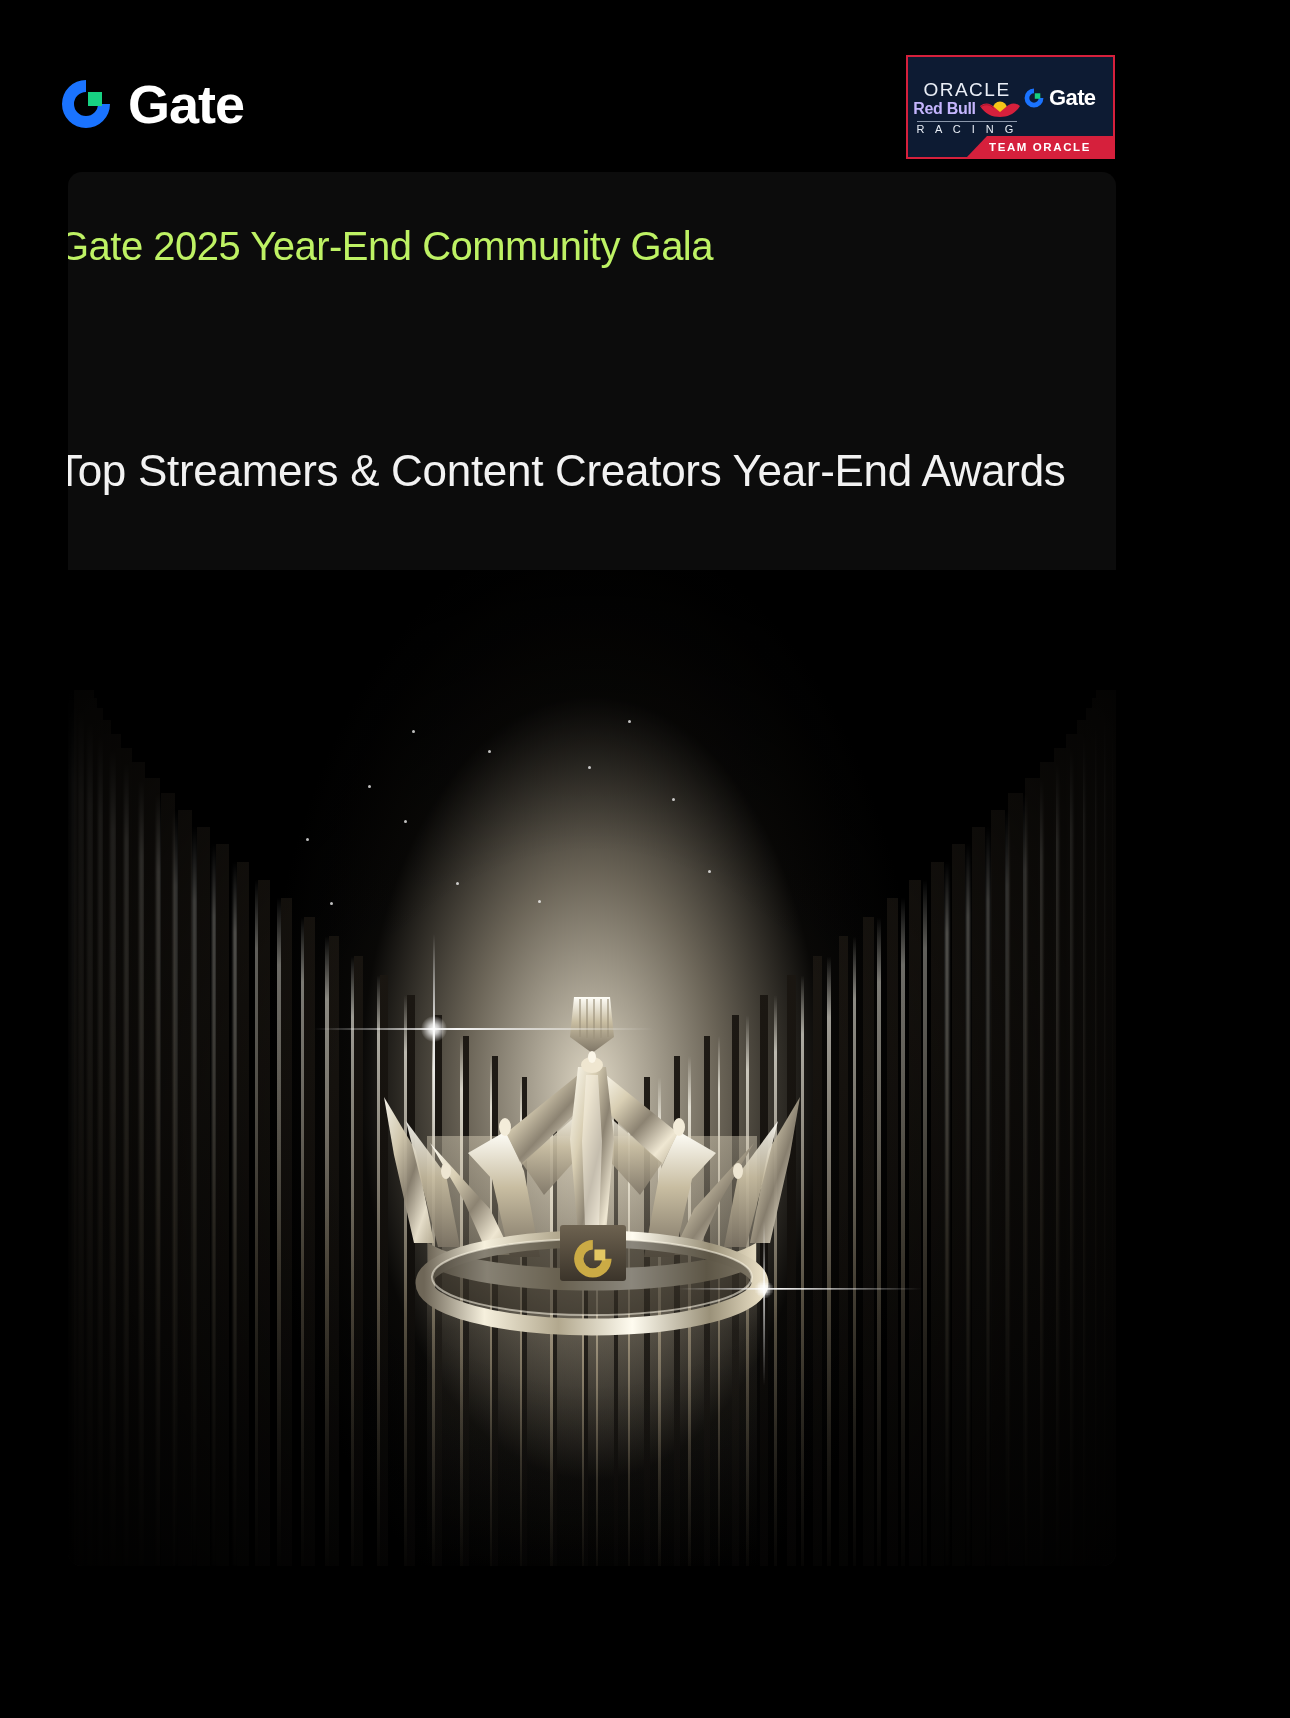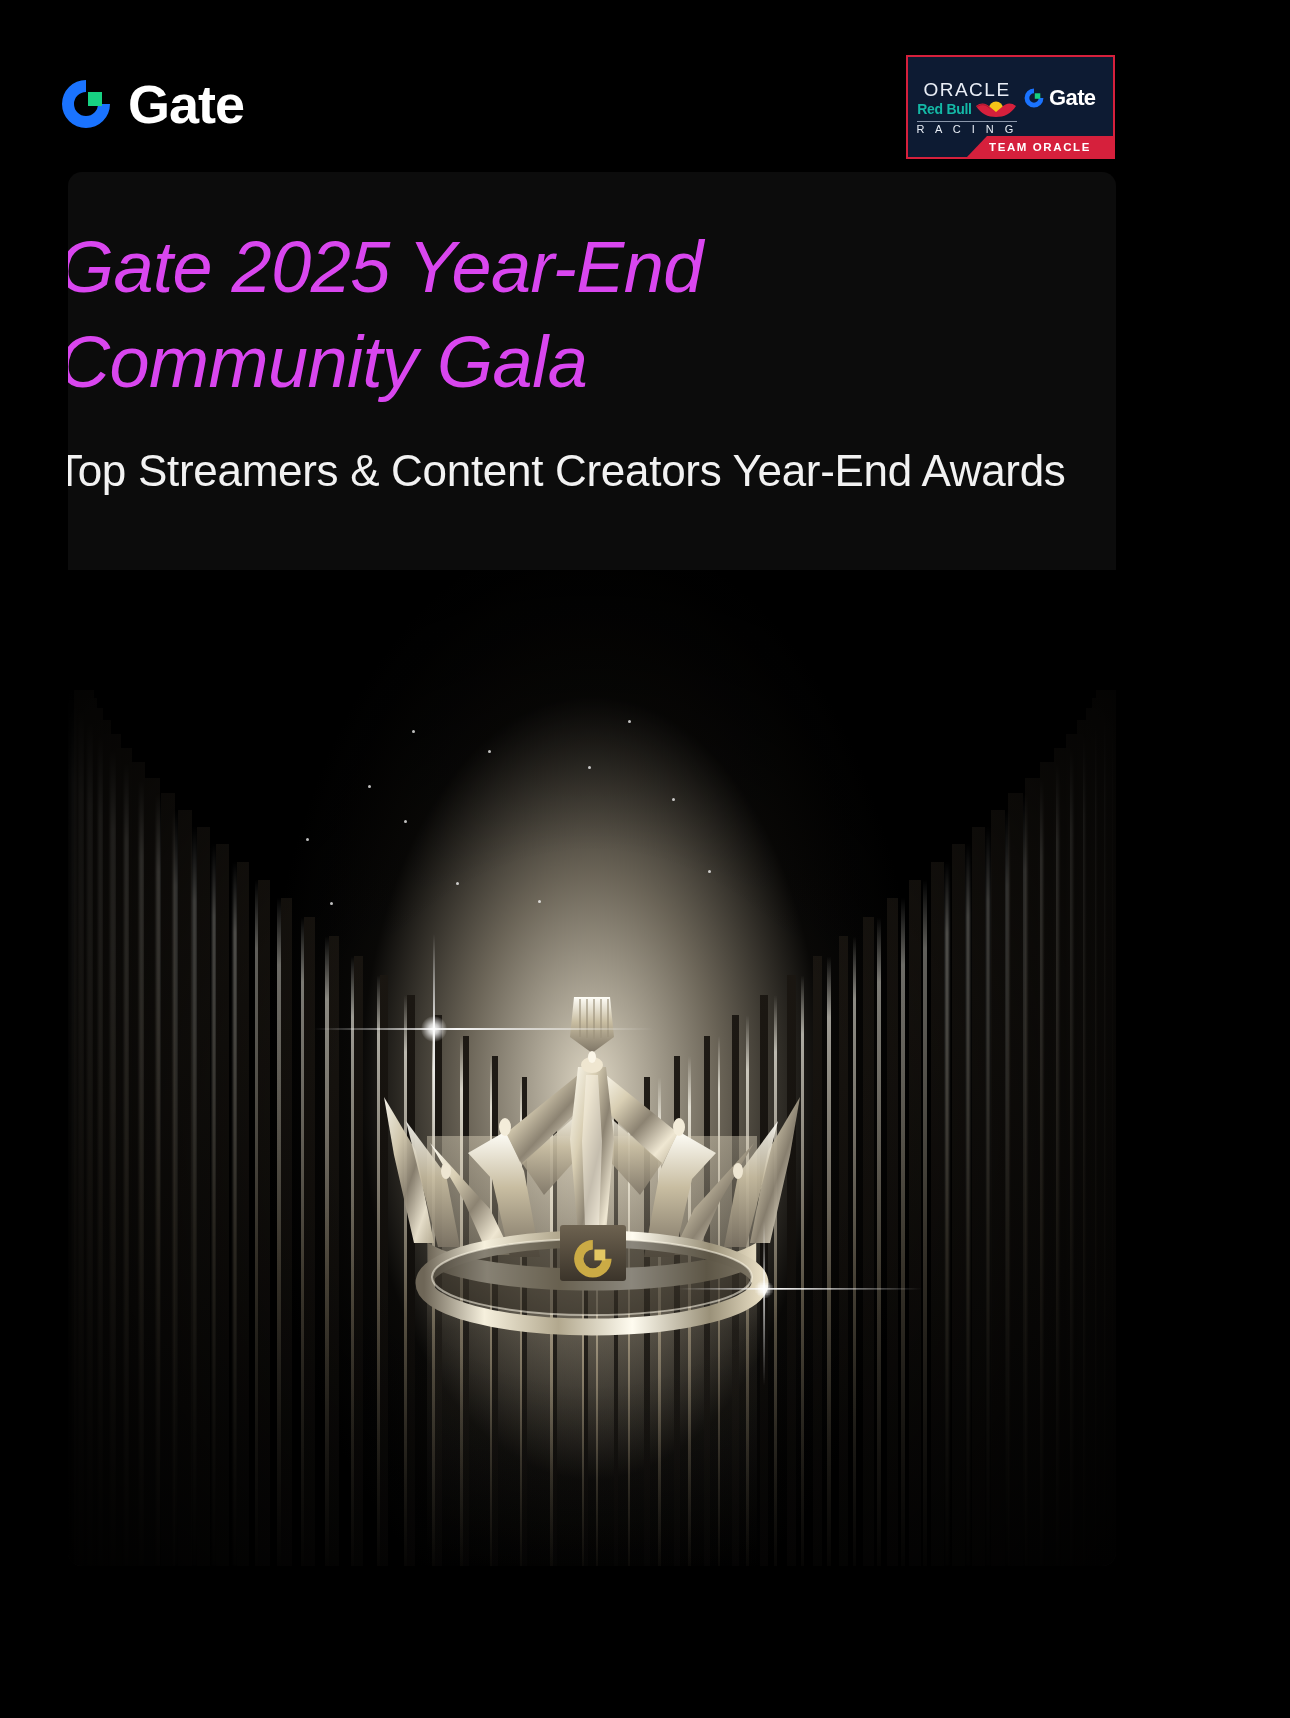--- a/index.html
+++ b/index.html
@@ -22,21 +22,21 @@
   .rb-badge {
     position:absolute; left:906px; top:55px; width:209px; height:104px;
     background:#0d1b33; border:2px solid #d6203c; overflow:hidden;
   }
   .rb-left {
     position:absolute; left:0; top:0; width:118px; height:100%;
     display:flex; flex-direction:column; align-items:center; justify-content:center; gap:1px;
   }
   .rb-oracle { color:#e9eef6; font-size:19px; font-weight:400; letter-spacing:1.5px; line-height:1; }
   .rb-redbull-row { display:flex; align-items:center; gap:3px; }
-  .rb-redbull { color:#14b8a6; font-size:14px; font-weight:700; line-height:1; letter-spacing:-0.3px; }
+  .rb-redbull { color:#c4b5fd; font-size:16px; font-weight:700; line-height:1; letter-spacing:-0.3px; }
   .rb-bulls { width:42px; height:18px; position:relative; }
   .rb-rule { width:100px; height:1px; background:#8b97ab; margin:2px 0 1px; }
   .rb-racing { color:#e9eef6; font-size:11px; font-weight:400; letter-spacing:4px; line-height:1; }
 
   .rb-right {
     position:absolute; right:4px; top:20px; width:86px; height:42px;
     display:flex; align-items:center; gap:4px;
   }
   .rb-gate-mark { width:22px; height:22px; position:relative; flex:none; }
   .rb-gate-word { color:#fff; font-size:22px; font-weight:700; letter-spacing:-0.6px; line-height:1; }
@@ -48,21 +48,21 @@
     clip-path: polygon(20px 0, 100% 0, 100% 100%, 0 100%);
   }
 
   
   .card {
     position:absolute; left:68px; top:172px; width:1048px; height:1394px;
     background:#0c0c0c; border-radius:14px; overflow:hidden;
   }
   .card-title {
     position:absolute; left:-10px; top:48px; width:1000px;
-    color:#d946ef; font-size:72px; font-weight:400; line-height:1.32; letter-spacing:-0.5px;font-style:italic;
+    color:#bef264; font-size:40px; font-weight:400; line-height:1.32; letter-spacing:-0.5px;
   }
   .card-sub {
     position:absolute; left:-12px; top:268px; width:1070px;
     color:#f2f2f2; font-size:44px; font-weight:400; line-height:1.42; letter-spacing:-0.3px;
   }
 
   
   .hero { position:absolute; left:0; top:398px; width:1048px; height:996px; background:#000; overflow:hidden; }
   .hero-stage { position:absolute; inset:0; background:
       radial-gradient(ellipse 330px 560px at 50% 52%, rgba(240,232,212,0.92) 0%, rgba(196,184,160,0.55) 38%, rgba(60,54,44,0.15) 70%, rgba(0,0,0,0) 100%);

